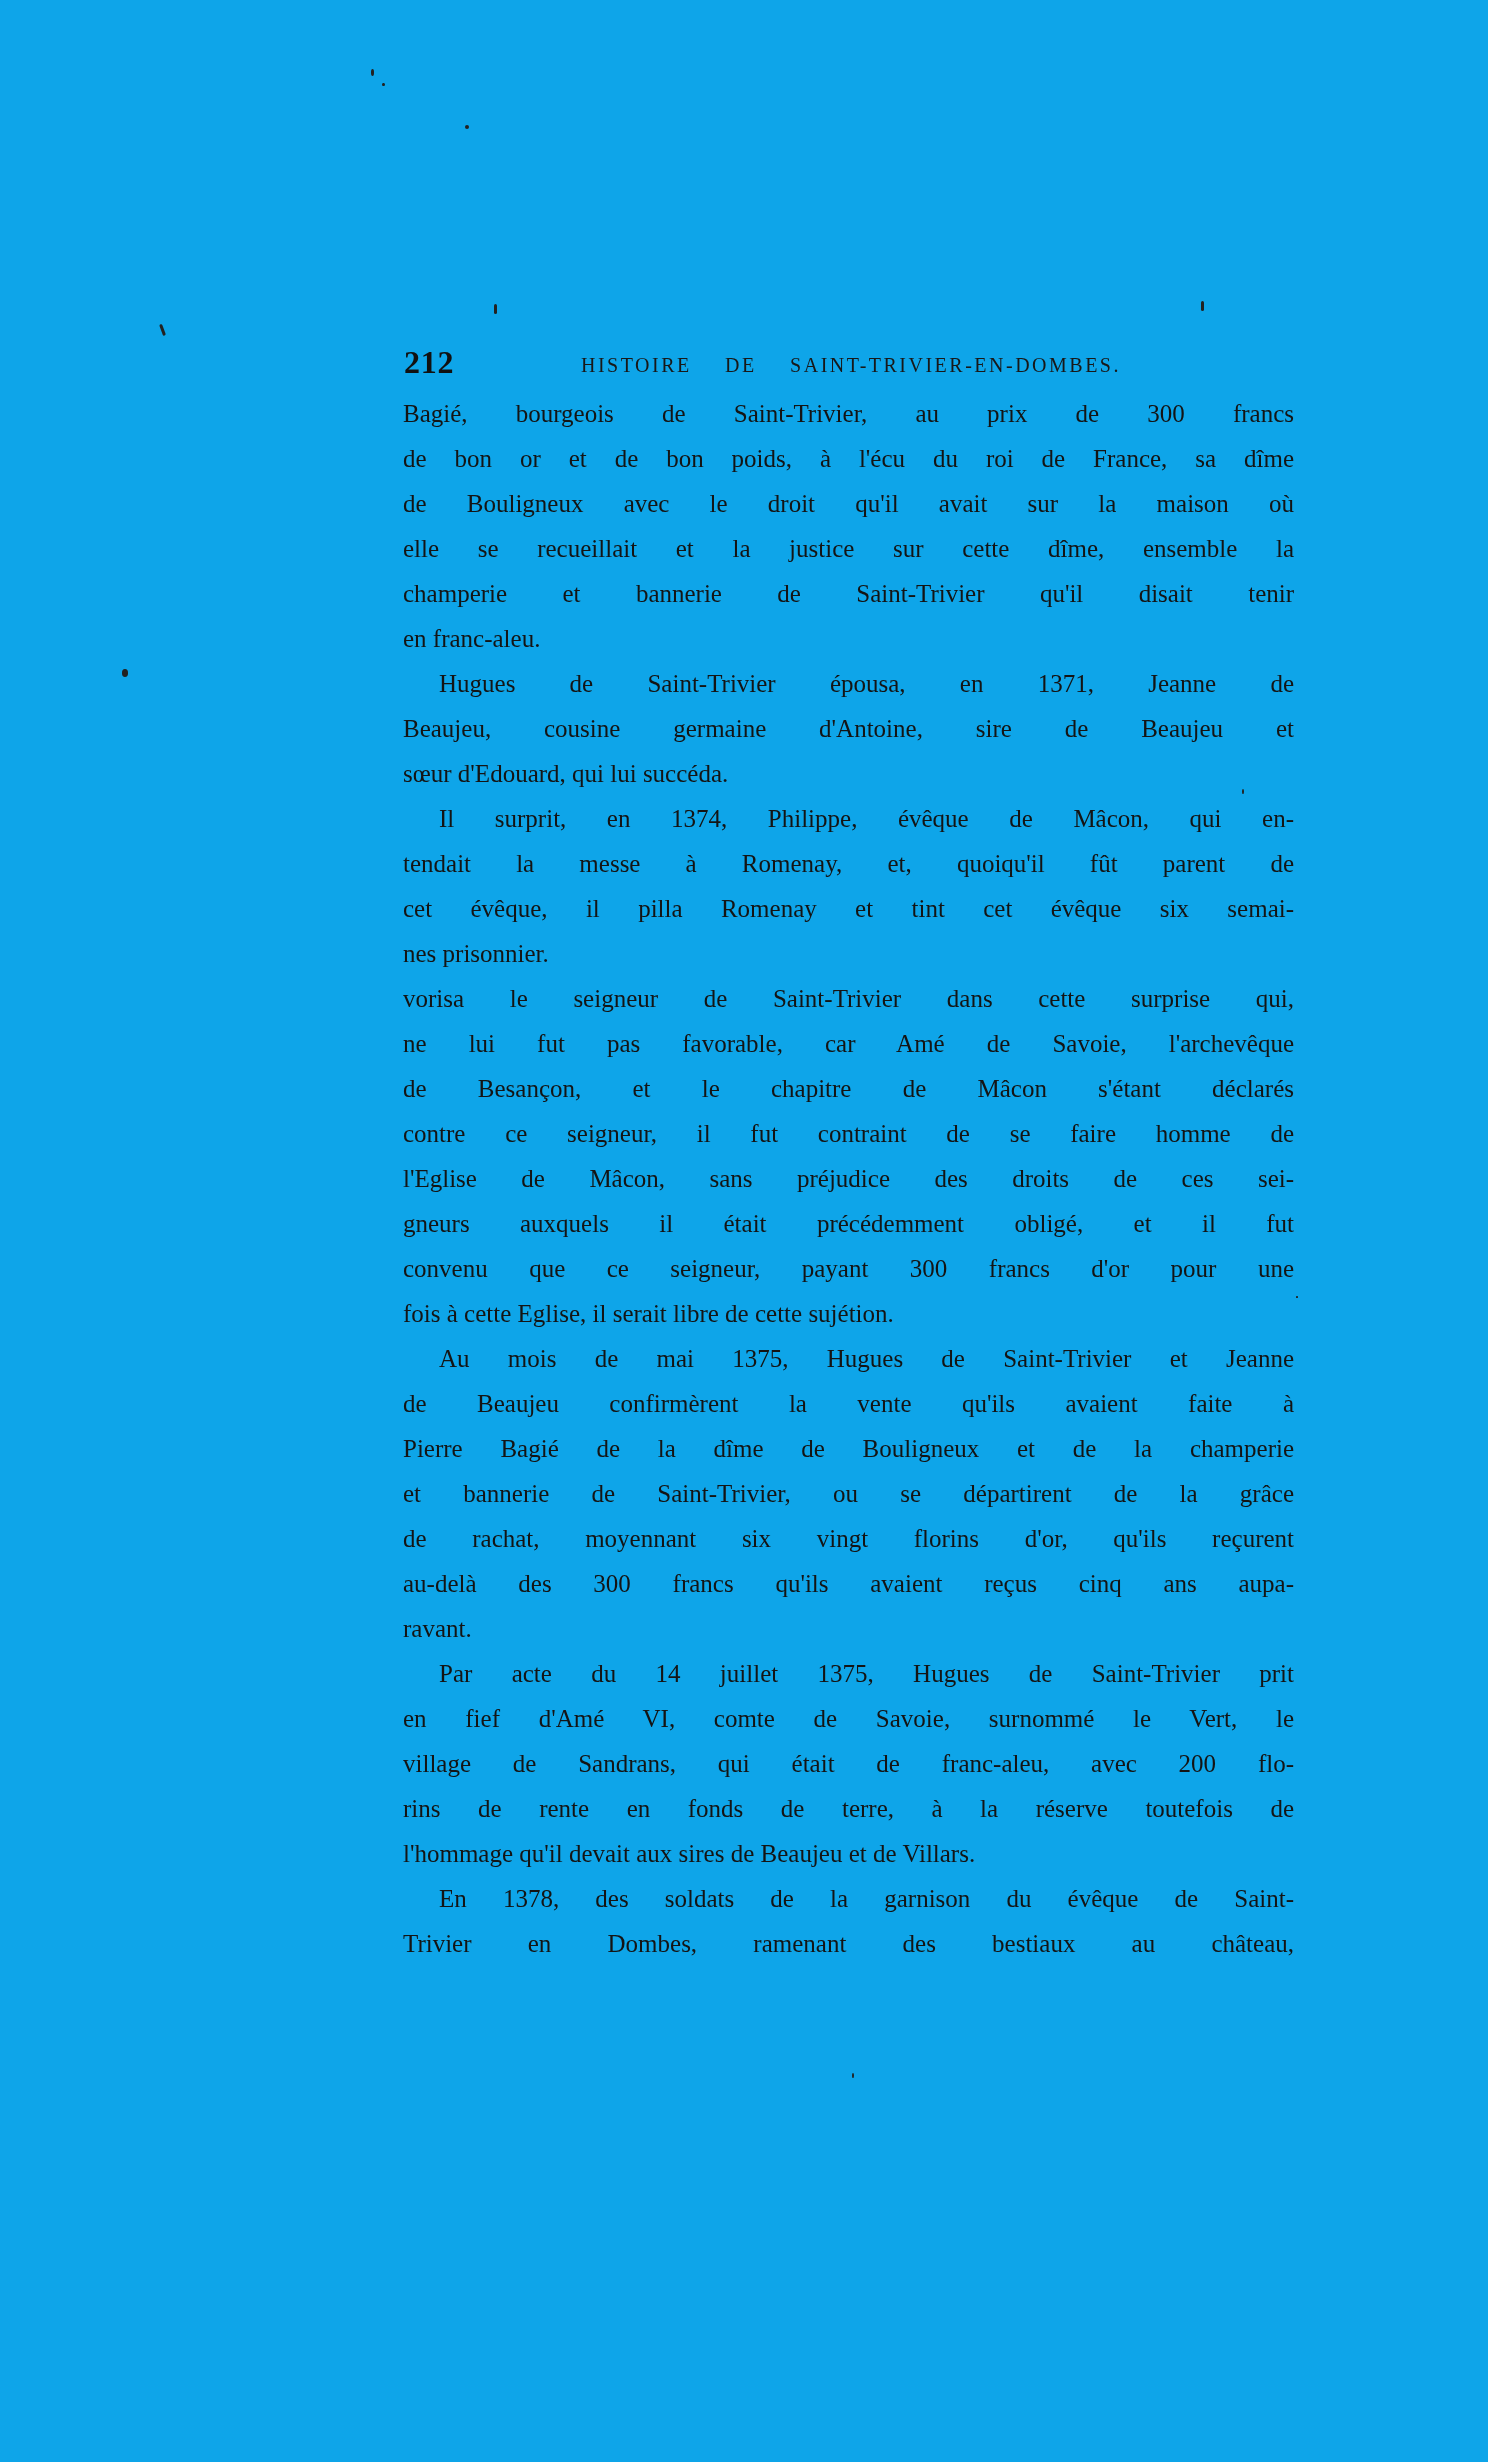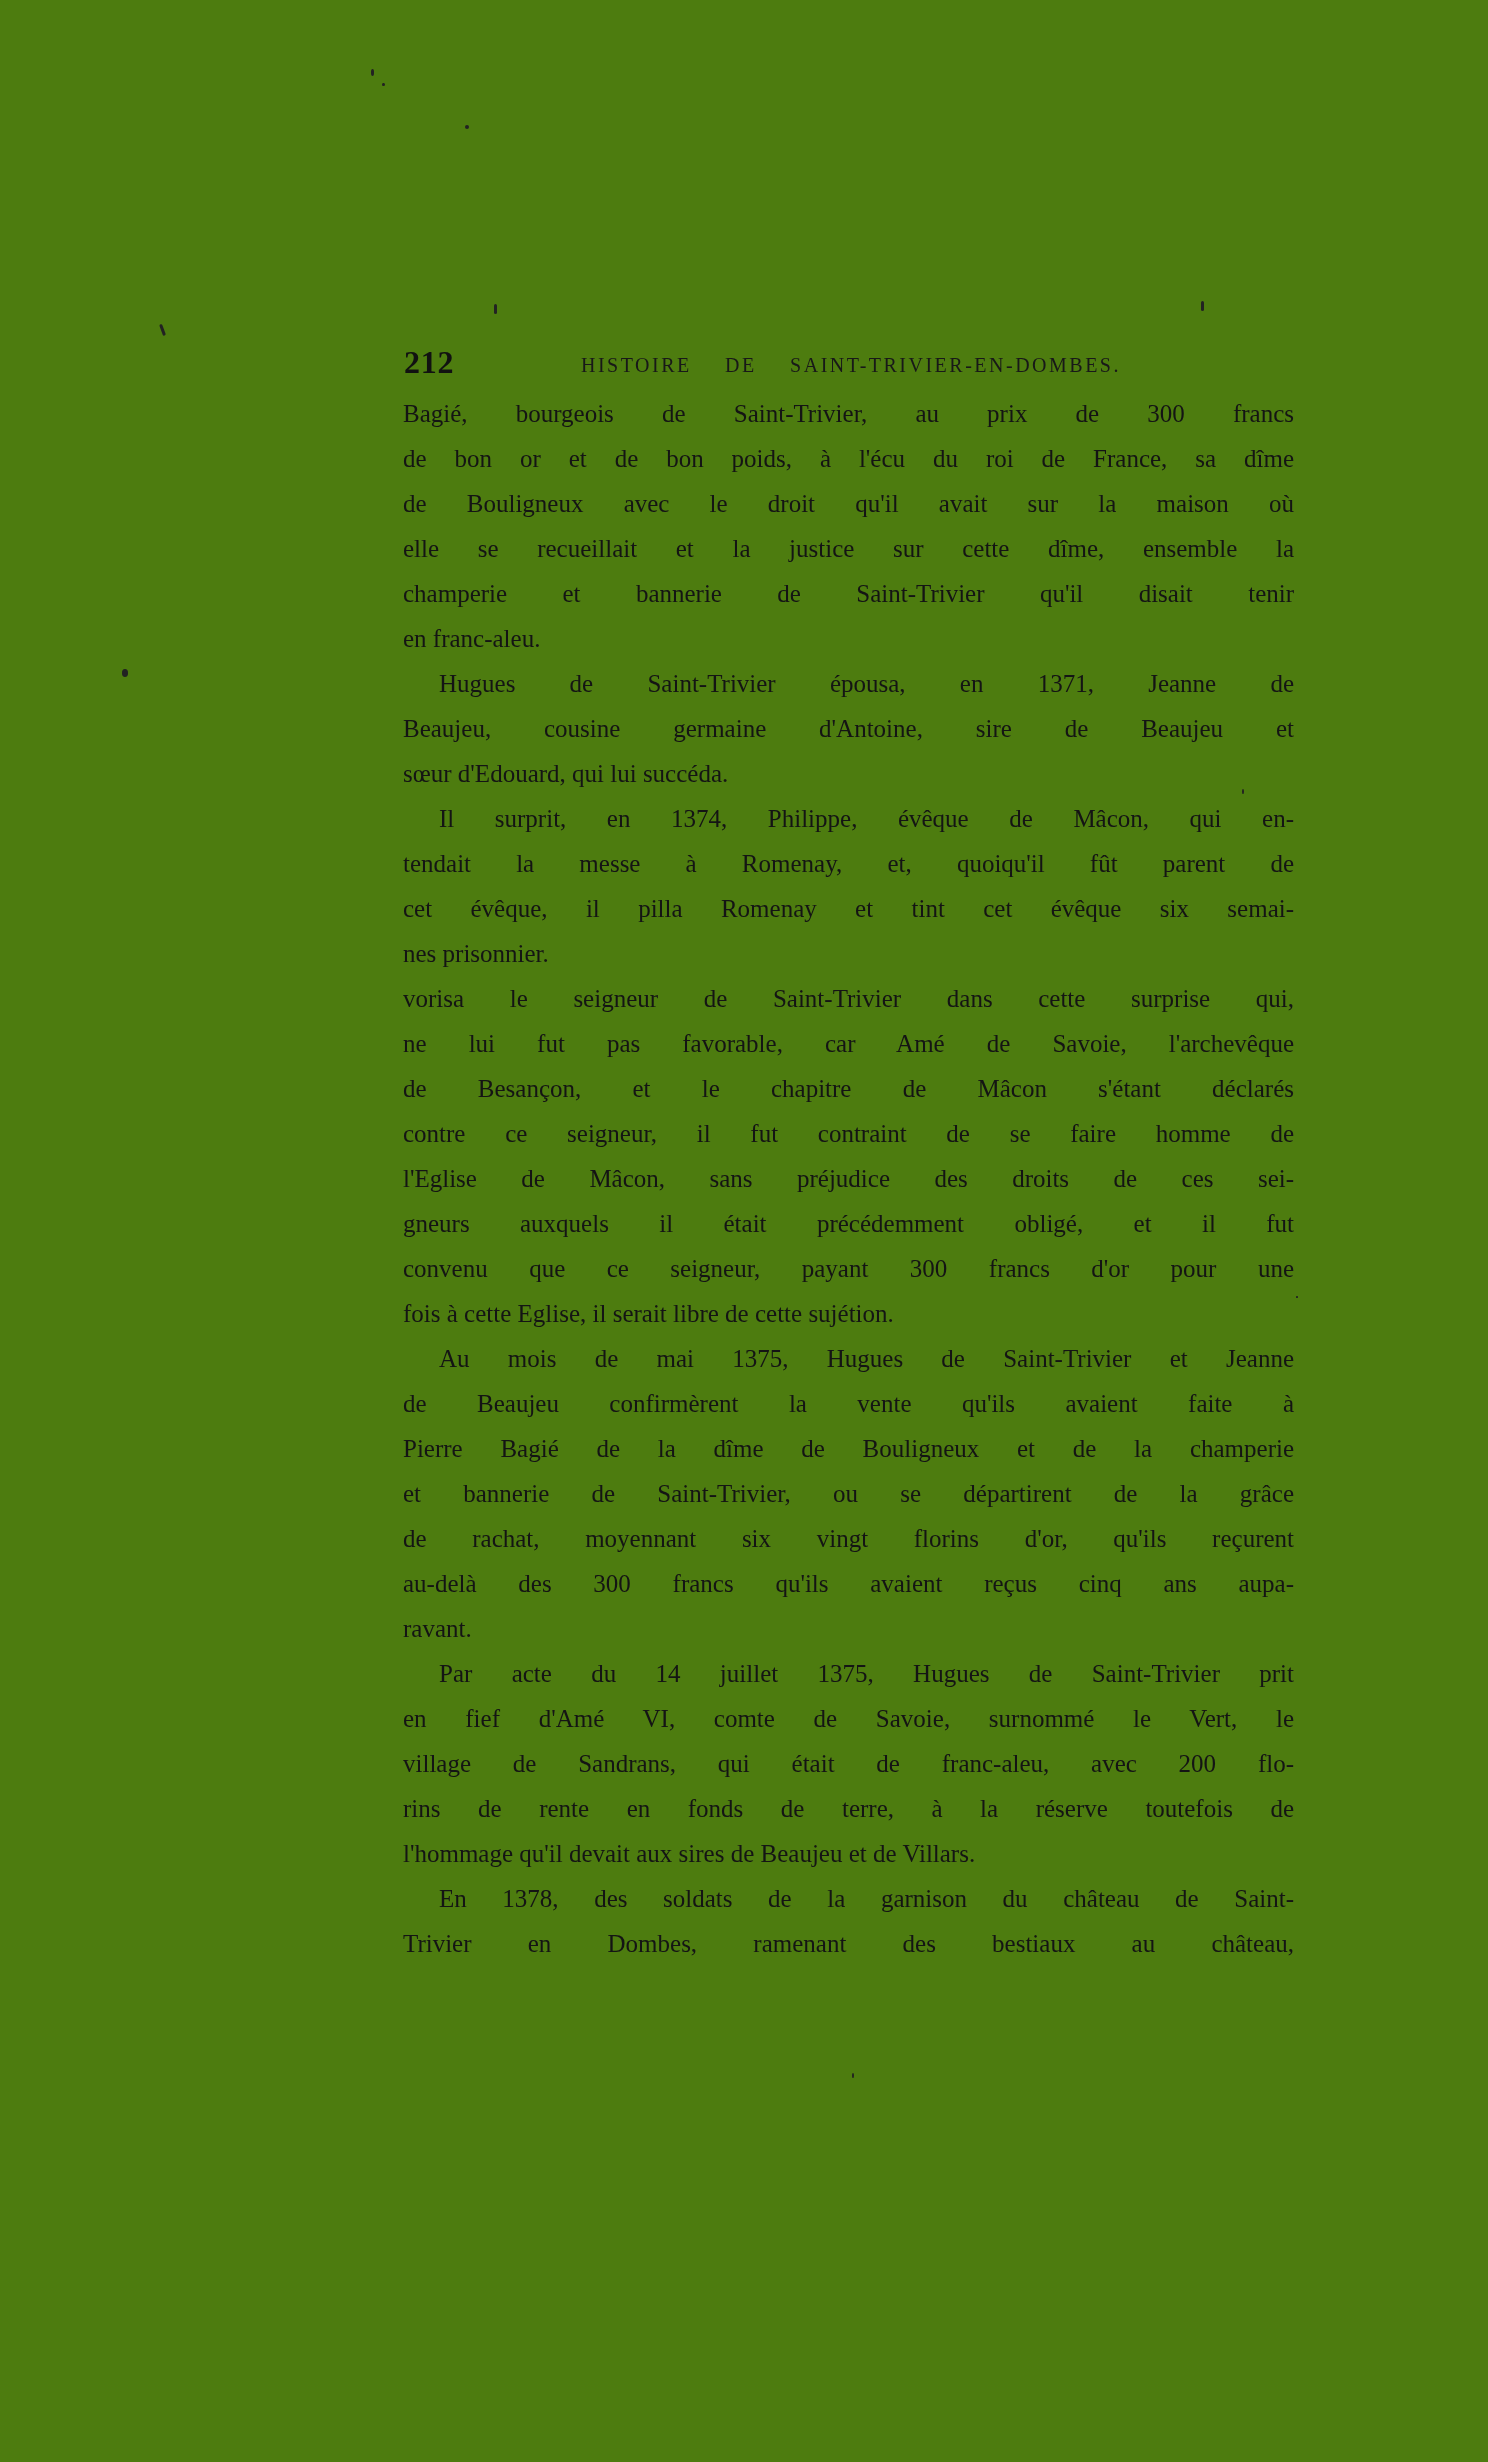--- a/index.html
+++ b/index.html
@@ -13,21 +13,21 @@
     position: relative;
     overflow: hidden;
     font-family: "Liberation Serif", "DejaVu Serif", serif;
     color: #141414;
   }
   .page {
     position: absolute;
     left: 0; top: 0;
     width: 1488px;
     height: 2462px;
-    background: #4d7c0f;
+    background: #0ea5e9;
   }
   .running-head {
     position: absolute;
     left: 404px;
     top: 346px;
     width: 891px;
     height: 33px;
   }
   .page-number {
     position: absolute;
@@ -143,21 +143,21 @@
 
     <div>
       <div class="line indent">Par acte du 14 juillet 1375, Hugues de Saint-Trivier prit</div>
       <div class="line">en fief d'Amé VI, comte de Savoie, surnommé le Vert, le</div>
       <div class="line">village de Sandrans, qui était de franc-aleu, avec 200 flo-</div>
       <div class="line">rins de rente en fonds de terre, à la réserve toutefois de</div>
       <div class="line last">l'hommage qu'il devait aux sires de Beaujeu et de Villars.</div>
     </div>
 
     <div>
-      <div class="line indent">En 1378, des soldats de la garnison du château de Saint-</div>
+      <div class="line indent">En 1378, des soldats de la garnison du évêque de Saint-</div>
       <div class="line">Trivier en Dombes, ramenant des bestiaux au château,</div>
     </div>
 
   </div>
 
   <div class="speck" style="left:161px;top:324px;width:2.5px;height:11.6px;border-radius:1.7px;transform:rotate(-20deg);"></div>
   <div class="speck" style="left:122px;top:669px;width:5.8px;height:7.5px;"></div>
   <div class="speck" style="left:371px;top:69px;width:3.3px;height:6.6px;"></div>
   <div class="speck" style="left:382px;top:83px;width:2.5px;height:3.3px;"></div>
   <div class="speck" style="left:465px;top:125px;width:4.2px;height:4.2px;"></div>

